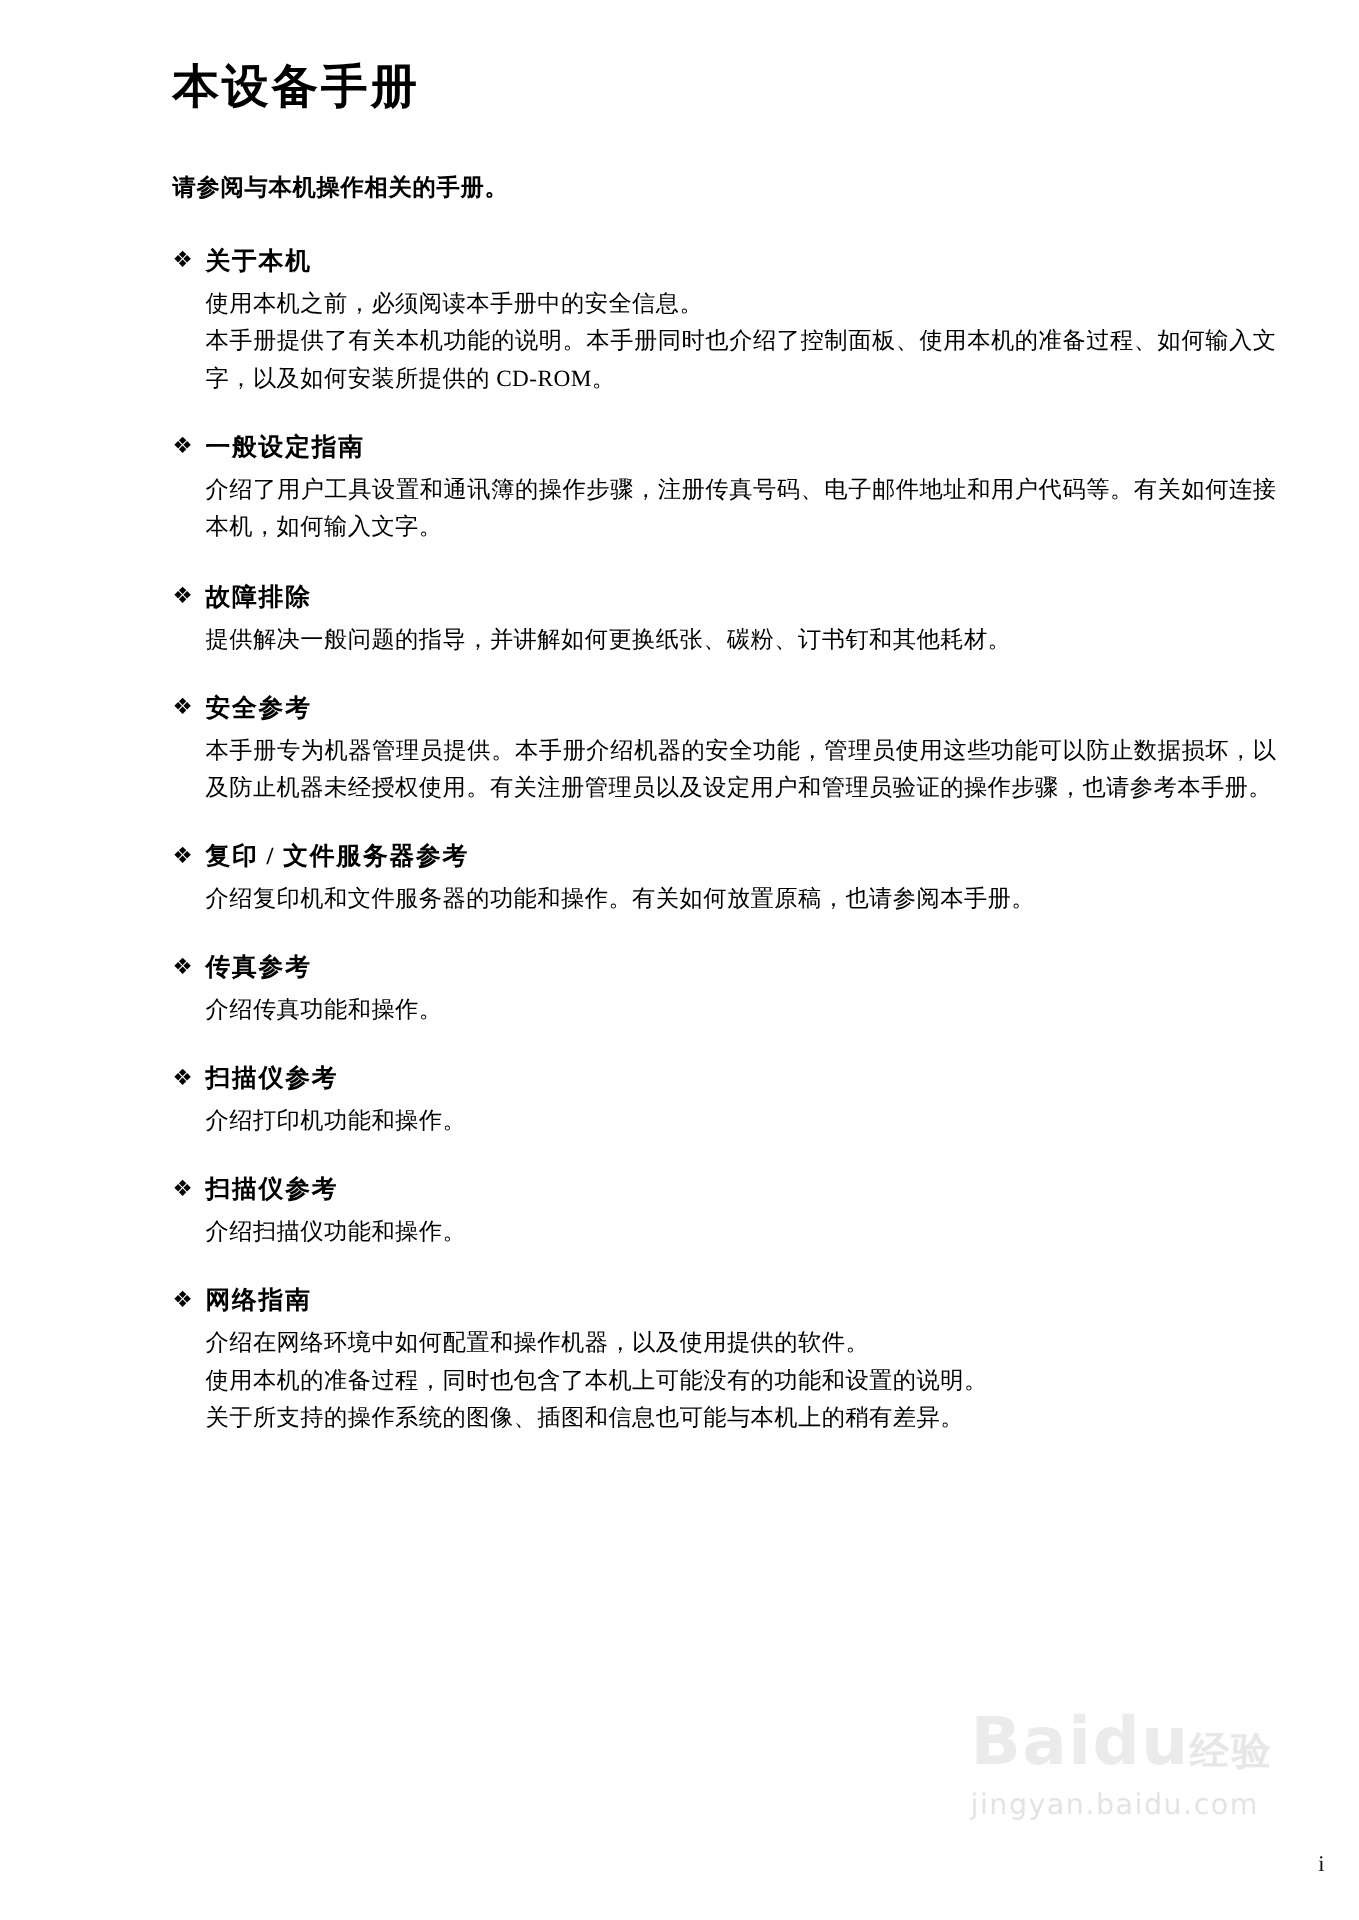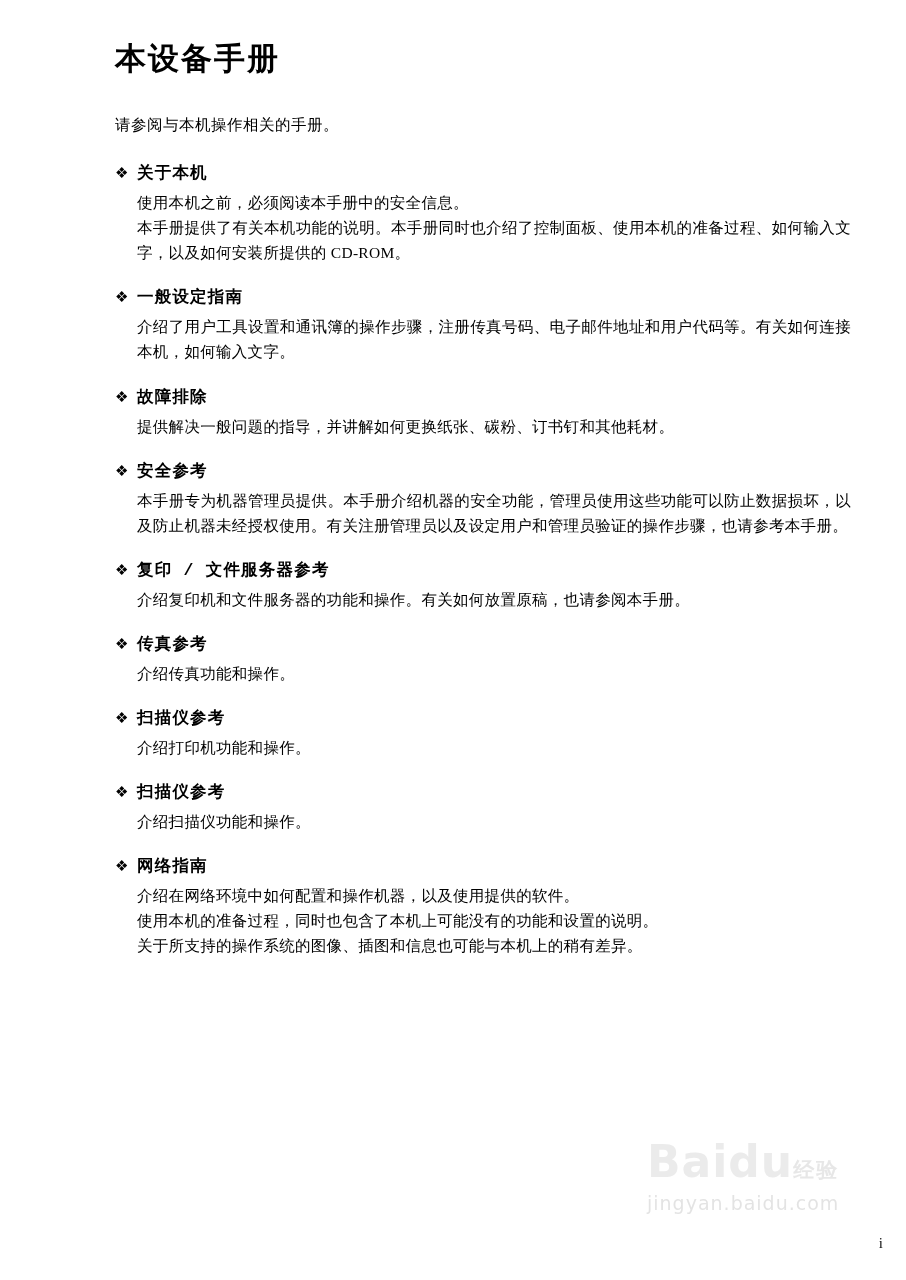--- a/index.html
+++ b/index.html
@@ -35,39 +35,40 @@
     font-size: 31px;
     letter-spacing: 2px;
     margin: 0 0 38px 0;
     line-height: 1.2;
   }
   .intro {
     font-family: "DejaVu Sans", sans-serif;
     font-size: 15.5px;
     margin: 0 0 26px 0;
     letter-spacing: 0.5px;
+    font-weight: bold;
   }
   .section {
     margin-bottom: 21px;
   }
   .sec-head {
     display: flex;
     align-items: flex-start;
     margin-bottom: 4px;
   }
   .bullet {
     width: 22px;
     flex: 0 0 22px;
     font-size: 15px;
     line-height: 1.5;
     font-family: "DejaVu Sans", sans-serif;
     color: #000;
   }
   .sec-title {
-    font-family: Liberation Mono, monospace;
+    font-family: Liberation Serif, serif;
     font-weight: bold;
     font-size: 16.5px;
     letter-spacing: 1.2px;
     line-height: 1.45;
   }
   .sec-body {
     margin-left: 22px;
     font-family: "DejaVu Sans", sans-serif;
     font-size: 15.5px;
     line-height: 1.62;
@@ -92,21 +93,21 @@
     font-family: "DejaVu Sans", sans-serif;
     font-size: 44px;
     font-weight: bold;
     color: #cfcfcf;
     letter-spacing: 1px;
     line-height: 1;
     white-space: nowrap;
   }
   .wm-main .b1 { color: #d8d8d8; }
   .wm-cn {
-    font-size: 21px;
+    font-size: 26px;
     color: #d0d0d0;
     letter-spacing: 2px;
   }
   .wm-sub {
     font-family: "DejaVu Sans", sans-serif;
     font-size: 19px;
     color: #c8c8c8;
     letter-spacing: 1px;
     margin-top: 8px;
     white-space: nowrap;

